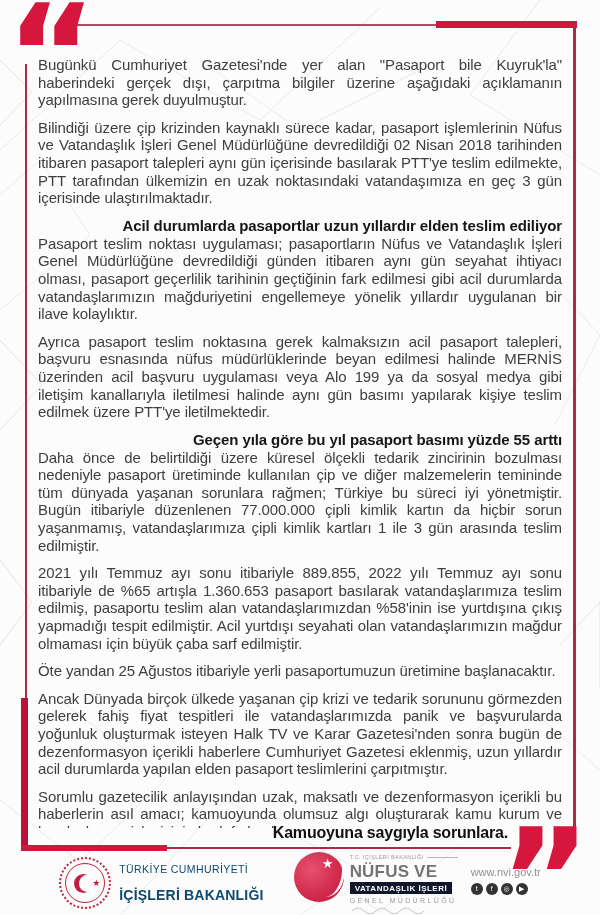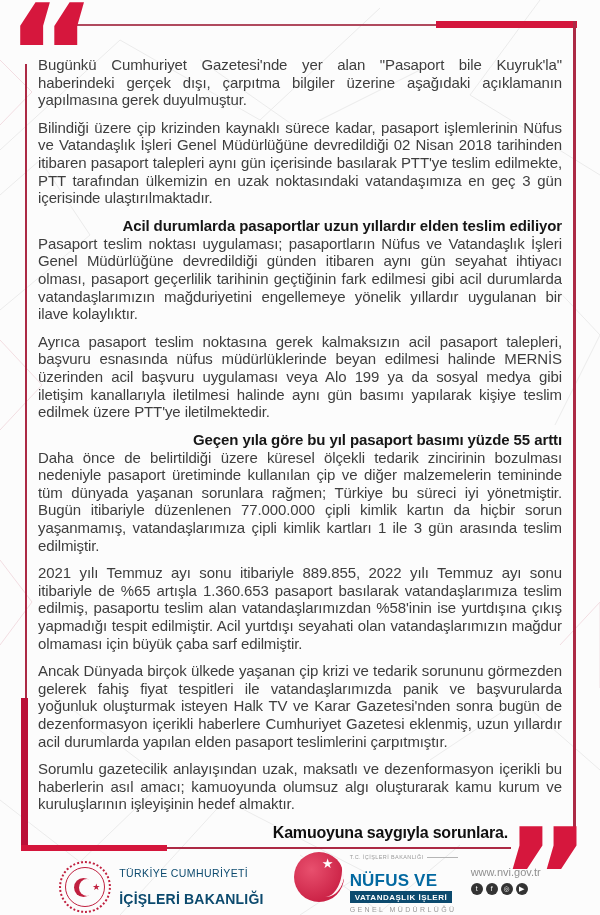--- a/index.html
+++ b/index.html
@@ -50,22 +50,22 @@
 
   .nvi-group{display:flex;align-items:flex-start;gap:6px;}
   .nvi-mark{position:relative;width:50px;height:50px;border-radius:50%;
             background:radial-gradient(circle at 35% 35%, #e8506e, #c01036);flex:0 0 auto;}
   .nvi-mark-star{position:absolute;left:28px;top:4px;color:#ffffff;font-size:13px;}
   .nvi-mark-swoosh{position:absolute;right:0px;top:5px;width:24px;height:40px;
                    border-right:3px solid rgba(255,255,255,.95);border-radius:50%;transform:rotate(16deg);}
   .nvi-text{display:flex;flex-direction:column;width:108px;padding-top:2px;}
   .nvi-small{display:flex;align-items:center;gap:3px;color:#9a9a9a;font-size:5.5px;letter-spacing:0.4px;white-space:nowrap;}
   .nvi-small-rule{flex:1;border-top:1px solid #b5b5b5;}
-  .nvi-name1{font-size:17px;font-weight:bold;color:#0369a1;letter-spacing:0.2px;line-height:1;margin-top:12px;}
-  .nvi-name2{display:inline-block;align-self:flex-start;background:#0c4a6e;color:#ffffff;font-size:8px;
+  .nvi-name1{font-size:17px;font-weight:bold;color:#737373;letter-spacing:0.2px;line-height:1;margin-top:3px;}
+  .nvi-name2{display:inline-block;align-self:flex-start;background:#0f172a;color:#ffffff;font-size:8px;
              font-weight:bold;letter-spacing:0.5px;padding:1.5px 5px 1px 5px;margin-top:2px;}
   .nvi-name3{font-size:7px;letter-spacing:2.4px;color:#9a9a9a;margin-top:3px;white-space:nowrap;}
   .nvi-tagline{margin-top:2px;}
 
   .nvi-right{display:flex;flex-direction:column;padding-top:14px;margin-left:7px;}
   .nvi-web{font-size:11px;color:#8f8f8f;white-space:nowrap;}
   .social-row{display:flex;gap:3px;margin-top:5px;}
   .social{width:12px;height:12px;border-radius:50%;background:#333333;color:#ffffff;
           font-size:7px;line-height:12px;text-align:center;cursor:pointer;}
 </style>
@@ -107,20 +107,21 @@
 
   <div class="content">
     <p>Bugünkü Cumhuriyet Gazetesi'nde yer alan "Pasaport bile Kuyruk'la" haberindeki gerçek dışı, çarpıtma bilgiler üzerine aşağıdaki açıklamanın yapılmasına gerek duyulmuştur.</p>
     <p>Bilindiği üzere çip krizinden kaynaklı sürece kadar, pasaport işlemlerinin Nüfus ve Vatandaşlık İşleri Genel Müdürlüğüne devredildiği 02 Nisan 2018 tarihinden itibaren pasaport talepleri aynı gün içerisinde basılarak PTT'ye teslim edilmekte, PTT tarafından ülkemizin en uzak noktasındaki vatandaşımıza en geç 3 gün içerisinde ulaştırılmaktadır.</p>
     <h3>Acil durumlarda pasaportlar uzun yıllardır elden teslim ediliyor</h3>
     <p>Pasaport teslim noktası uygulaması; pasaportların Nüfus ve Vatandaşlık İşleri Genel Müdürlüğüne devredildiği günden itibaren aynı gün seyahat ihtiyacı olması, pasaport geçerlilik tarihinin geçtiğinin fark edilmesi gibi acil durumlarda vatandaşlarımızın mağduriyetini engellemeye yönelik yıllardır uygulanan bir ilave kolaylıktır.</p>
     <p>Ayrıca pasaport teslim noktasına gerek kalmaksızın acil pasaport talepleri, başvuru esnasında nüfus müdürlüklerinde beyan edilmesi halinde MERNİS üzerinden acil başvuru uygulaması veya Alo 199 ya da sosyal medya gibi iletişim kanallarıyla iletilmesi halinde aynı gün basımı yapılarak kişiye teslim edilmek üzere PTT'ye iletilmektedir.</p>
     <h3>Geçen yıla göre bu yıl pasaport basımı yüzde 55 arttı</h3>
     <p>Daha önce de belirtildiği üzere küresel ölçekli tedarik zincirinin bozulması nedeniyle pasaport üretiminde kullanılan çip ve diğer malzemelerin temininde tüm dünyada yaşanan sorunlara rağmen; Türkiye bu süreci iyi yönetmiştir. Bugün itibariyle düzenlenen 77.000.000 çipli kimlik kartın da hiçbir sorun yaşanmamış, vatandaşlarımıza çipli kimlik kartları 1 ile 3 gün arasında teslim edilmiştir.</p>
     <p>2021 yılı Temmuz ayı sonu itibariyle 889.855, 2022 yılı Temmuz ayı sonu itibariyle de %65 artışla 1.360.653 pasaport basılarak vatandaşlarımıza teslim edilmiş, pasaportu teslim alan vatandaşlarımızdan %58'inin ise yurtdışına çıkış yapmadığı tespit edilmiştir. Acil yurtdışı seyahati olan vatandaşlarımızın mağdur olmaması için büyük çaba sarf edilmiştir.</p>
+    <p>Öte yandan 25 Ağustos itibariyle yerli pasaportumuzun üretimine başlanacaktır.</p>
     <p>Ancak Dünyada birçok ülkede yaşanan çip krizi ve tedarik sorununu görmezden gelerek fahiş fiyat tespitleri ile vatandaşlarımızda panik ve başvurularda yoğunluk oluşturmak isteyen Halk TV ve Karar Gazetesi'nden sonra bugün de dezenformasyon içerikli haberlere Cumhuriyet Gazetesi eklenmiş, uzun yıllardır acil durumlarda yapılan elden pasaport teslimlerini çarpıtmıştır.</p>
     <p>Sorumlu gazetecilik anlayışından uzak, maksatlı ve dezenformasyon içerikli bu haberlerin asıl amacı; kamuoyunda olumsuz algı oluşturarak kamu kurum ve kuruluşlarının işleyişinin hedef almaktır.</p>
 
   </div>
 
   <div class="closing">Kamuoyuna saygıyla sorunlara.</div>
 
   <div class="footer">
 
     <div class="logo-group">

